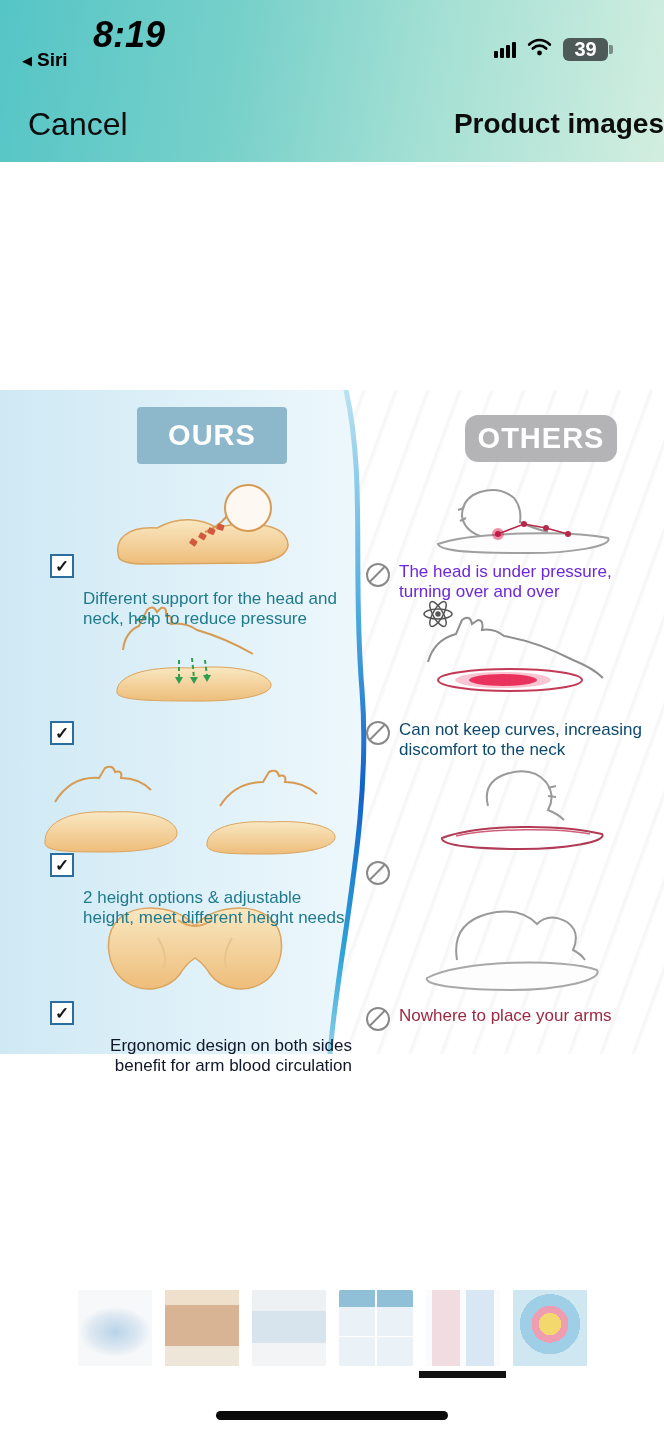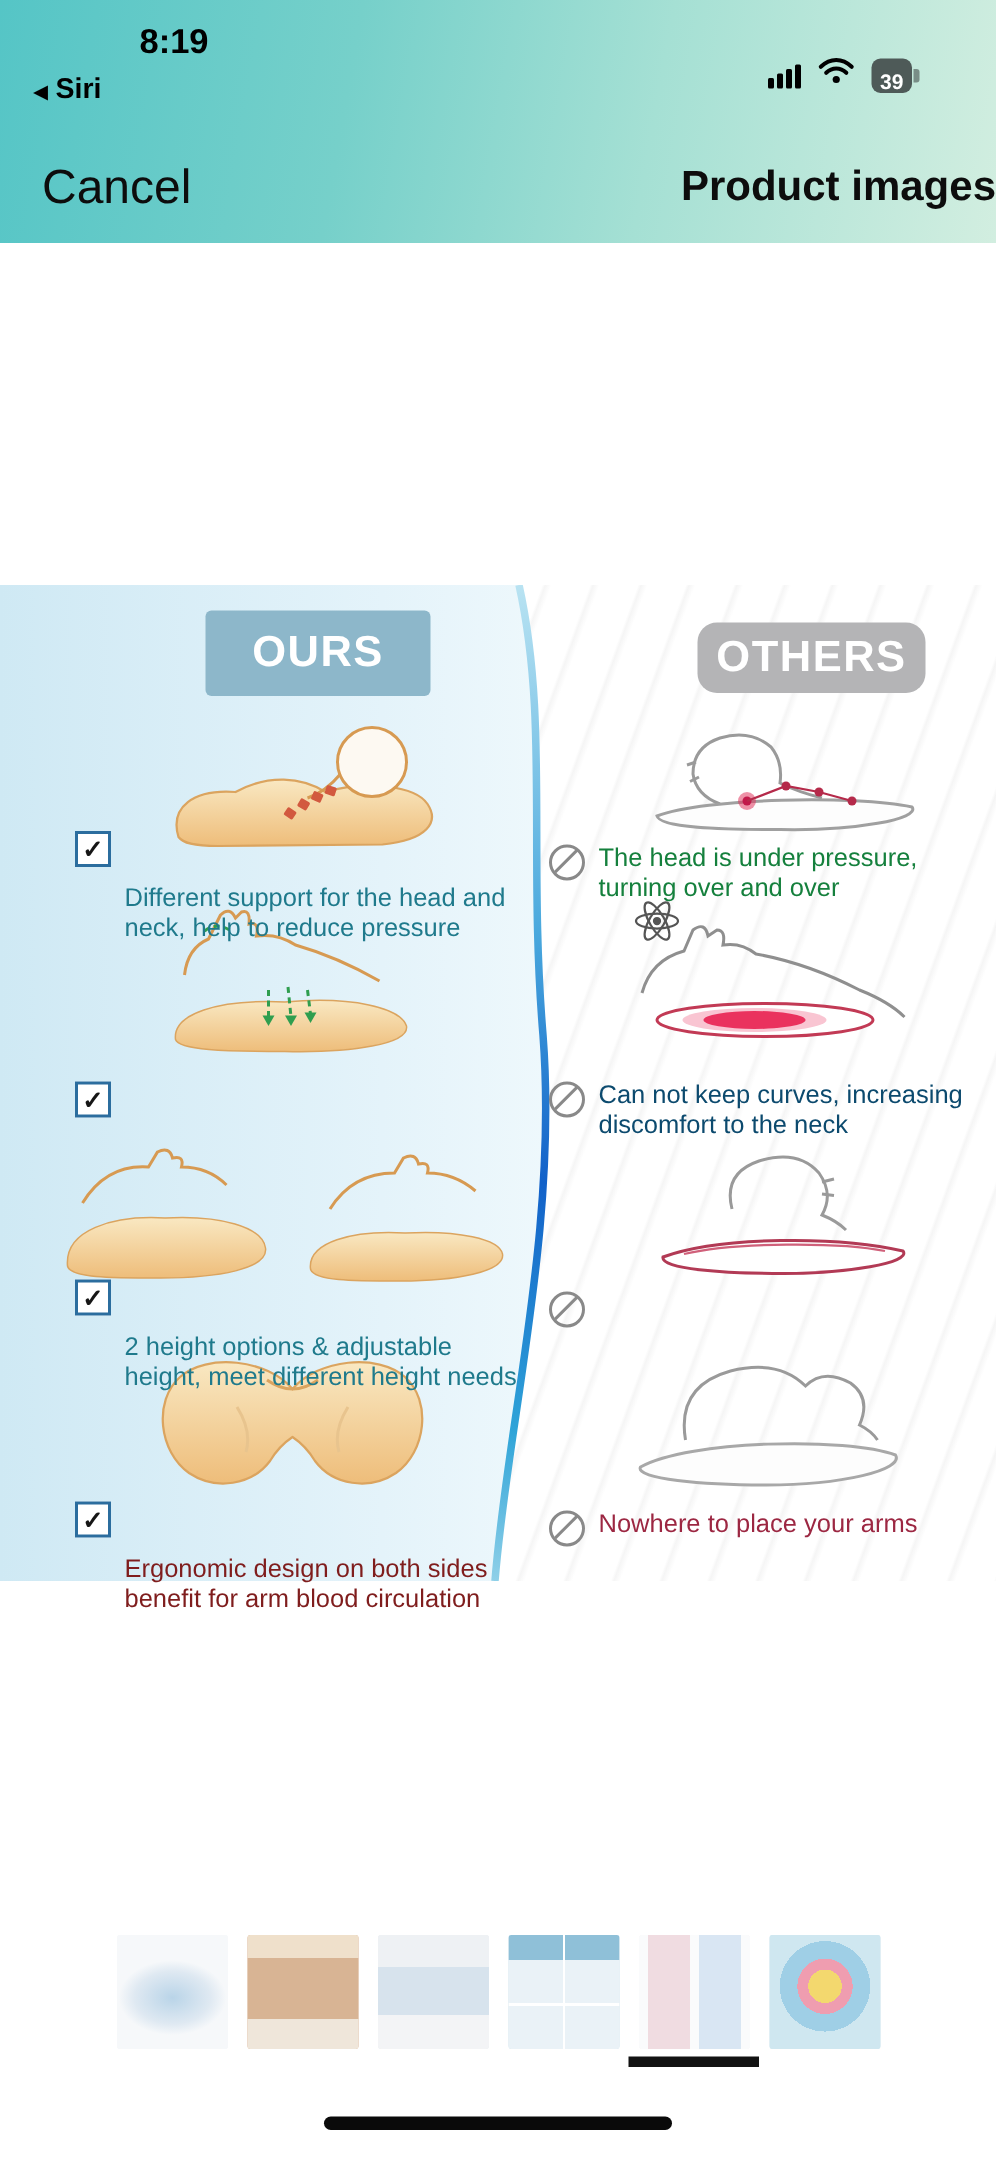--- a/index.html
+++ b/index.html
@@ -5,31 +5,31 @@
   html,body{margin:0;padding:0;background:#fff;}
   .screen{
     position:relative;width:664px;height:1440px;overflow:hidden;background:#ffffff;
     font-family:"Liberation Sans", sans-serif; -webkit-font-smoothing:antialiased;
   }
   
   .top-gradient{
     position:absolute;left:0;top:0;width:664px;height:162px;
     background:linear-gradient(100deg,#55c5c6 0%,#76d0ca 35%,#a5e0d4 65%,#d2eee0 100%);
   }
-  .time{position:absolute;left:93px;top:14px;font-size:23px;font-weight:700;color:#000;}
+  .time{position:absolute;left:93px;top:14px;font-size:36px;font-weight:700;color:#000;font-style:italic;}
   .back-siri{position:absolute;left:22px;top:49px;display:flex;align-items:center;gap:5px;font-size:19px;color:#000;cursor:default;}
   .back-siri .chev{font-size:13px;line-height:1;}
   .back-siri .lbl{font-weight:600;}
   .status-icons{position:absolute;right:56px;top:38px;display:flex;align-items:center;gap:11px;}
   .sig{display:flex;align-items:flex-end;gap:2px;height:17px;}
   .sig i{display:block;width:4px;background:#000;border-radius:1px;}
   .sig i:nth-child(1){height:7px}.sig i:nth-child(2){height:10px}
   .sig i:nth-child(3){height:13px}.sig i:nth-child(4){height:16px}
-  .battery{position:relative;width:27px;height:23px;border-radius:6px;background:#4e5a58;
-    display:flex;align-items:flex-end;justify-content:center;color:#fff;font-size:14px;font-weight:700;}
+  .battery{position:relative;width:45px;height:23px;border-radius:6px;background:#4e5a58;
+    display:flex;align-items:flex-end;justify-content:center;color:#fff;font-size:20px;font-weight:700;}
   .battery::after{content:"";position:absolute;right:-5px;top:7px;width:4px;height:9px;background:rgba(70,80,78,.6);border-radius:0 2px 2px 0;}
   .cancel{position:absolute;left:28px;top:106px;font-size:32px;color:#0d0d0d;cursor:pointer;}
   .nav-title{position:absolute;left:0;right:0;top:108px;text-align:right;font-size:28px;font-weight:700;color:#0d0d0d;}
 
   
   .compare{position:absolute;left:0;top:390px;width:664px;height:664px;background:#ffffff;}
   .compare .stripes{position:absolute;right:0;top:0;width:360px;height:100%;
     background:repeating-linear-gradient(110deg,#ffffff 0 24px,#f3f3f3 26px,#ffffff 30px);opacity:.8;}
   .compare svg.bgcurve{position:absolute;left:0;top:0;}
   .badge{position:absolute;display:flex;align-items:center;justify-content:center;
@@ -220,27 +220,27 @@
     </div>
     <div class="row l-row r2">
       <span class="checkbox">✓</span>
     </div>
     <div class="row l-row r3">
       <span class="checkbox">✓</span>
       <span class="txt ours-text" style="color: rgb(31, 122, 140);">2 height options &amp; adjustable height, meet different height needs</span>
     </div>
     <div class="row l-row r4">
       <span class="checkbox">✓</span>
-      <span class="txt ours-text" style="color: #7f1d1d;">Ergonomic design on both sides benefit for arm blood circulation</span>
+      <span class="txt ours-text" style="color: #0f172a; text-align: right;">Ergonomic design on both sides benefit for arm blood circulation</span>
     </div>
 
     
     <div class="row r-row o1">
       <span class="no-icon"></span>
-      <span class="txt others-text" style="color: #15803d;">The head is under pressure, turning over and over</span>
+      <span class="txt others-text" style="color: #6d28d9;">The head is under pressure, turning over and over</span>
     </div>
     <div class="row r-row o2">
       <span class="no-icon"></span>
       <span class="txt others-text" style="color: #0c4a6e;">Can not keep curves, increasing discomfort to the neck</span>
     </div>
     <div class="row r-row o3">
       <span class="no-icon"></span>
     </div>
     <div class="row r-row o4">
       <span class="no-icon"></span>

